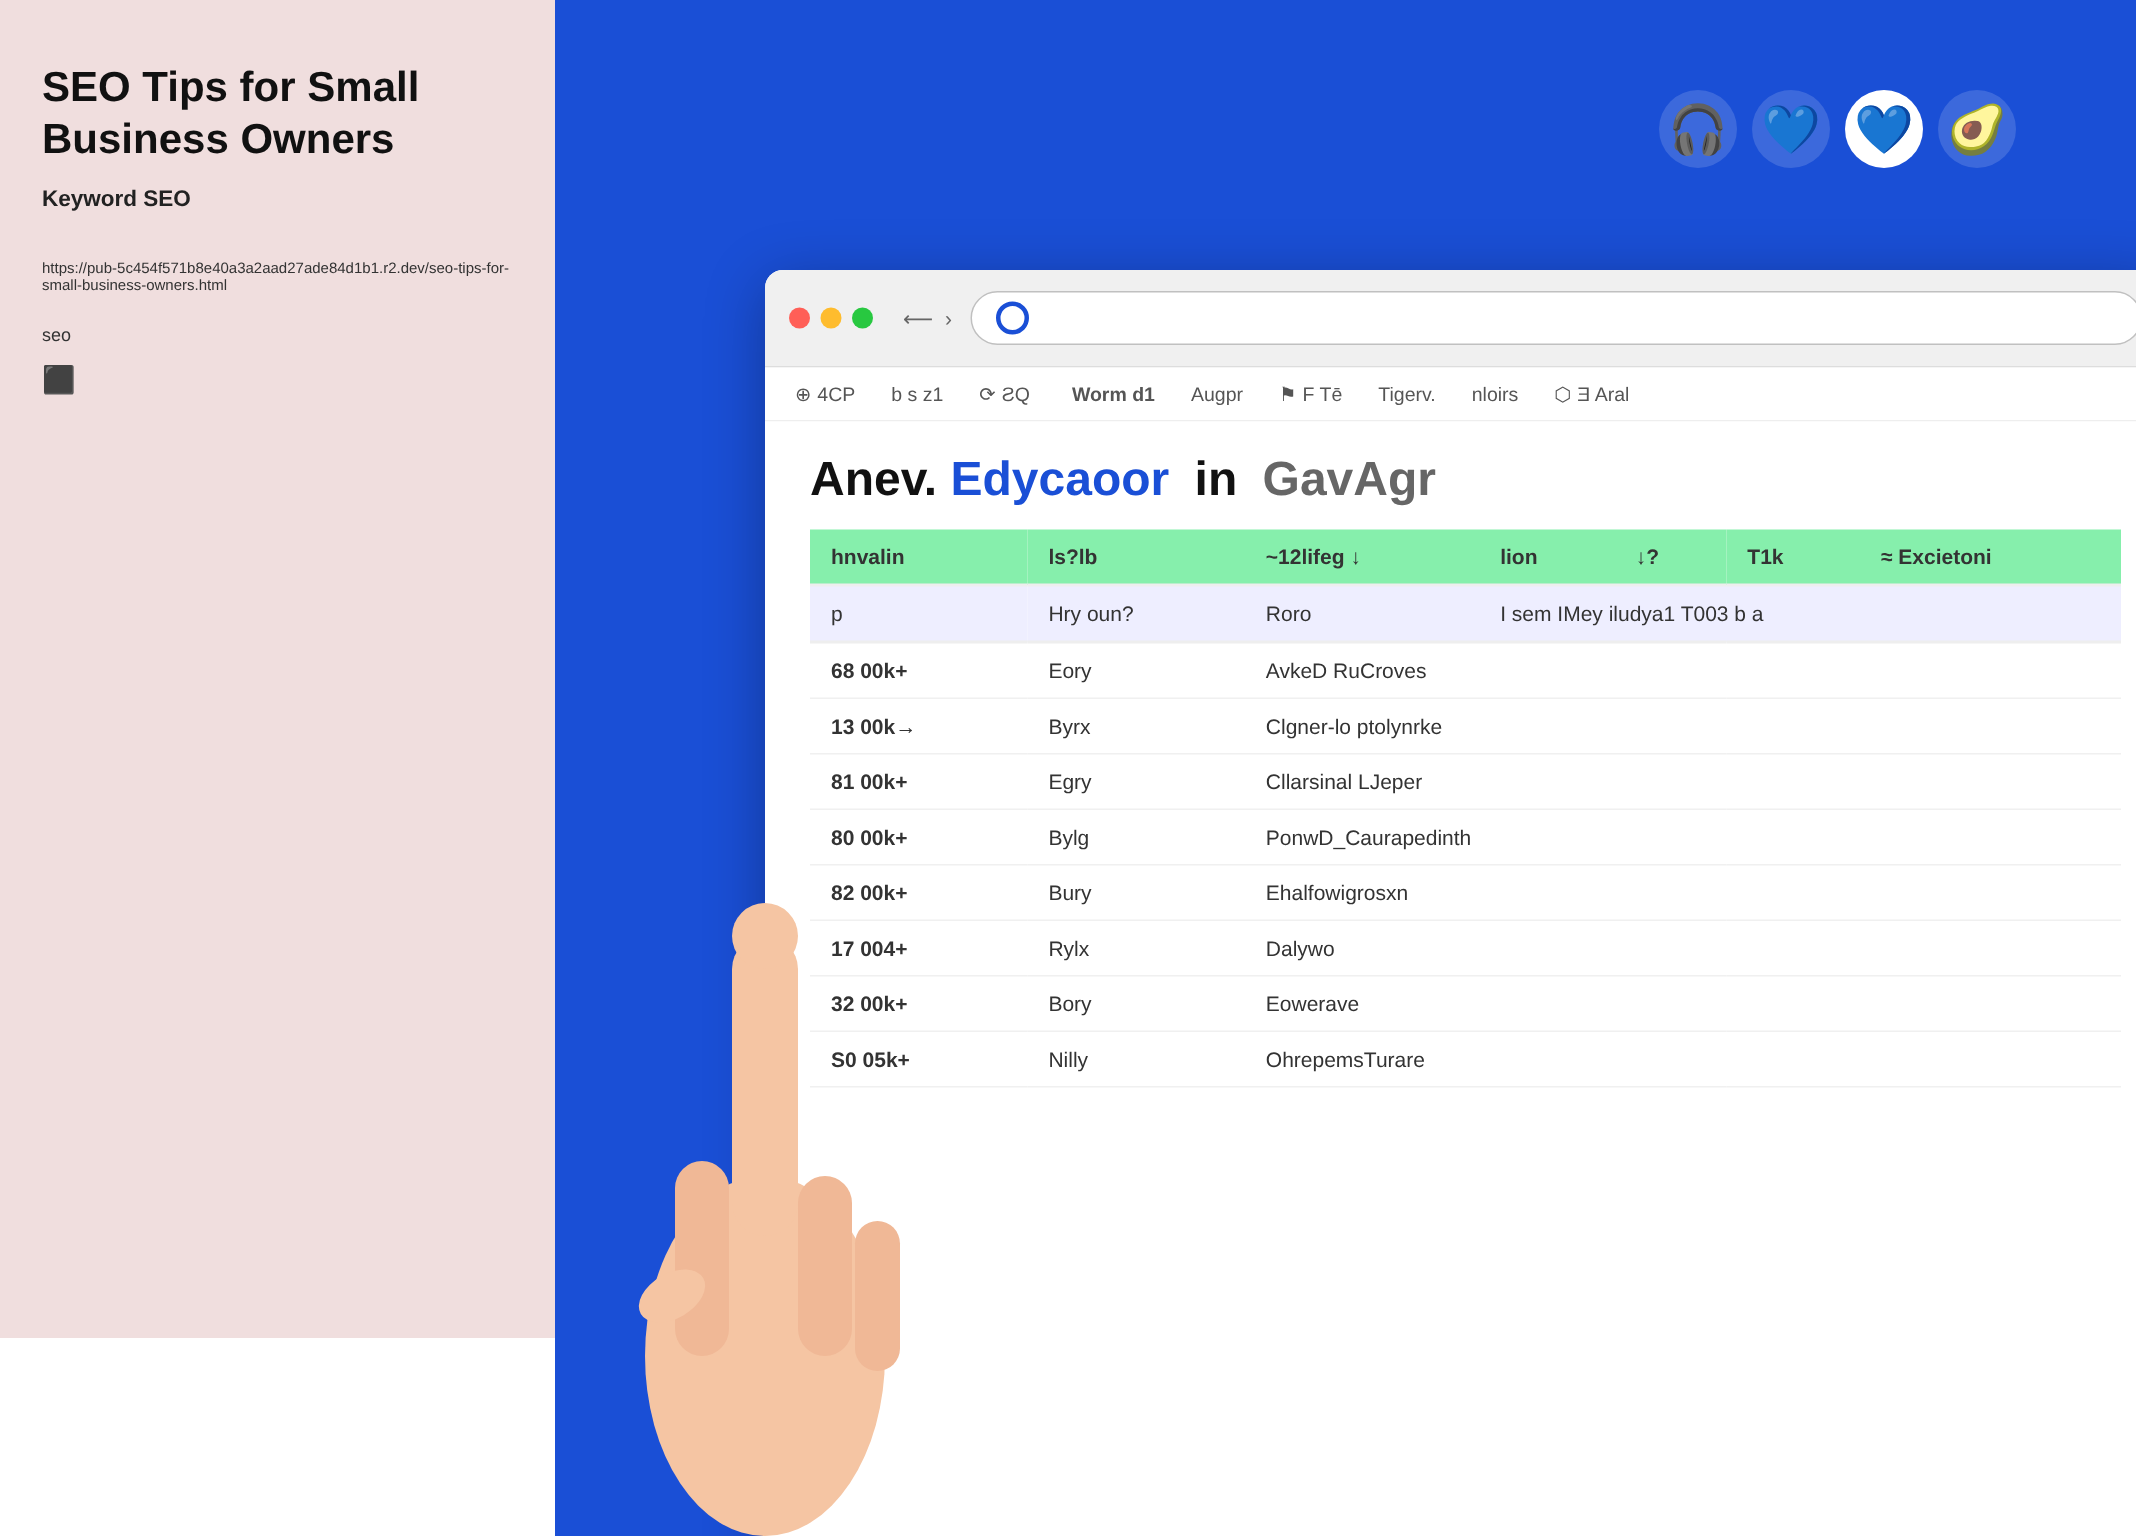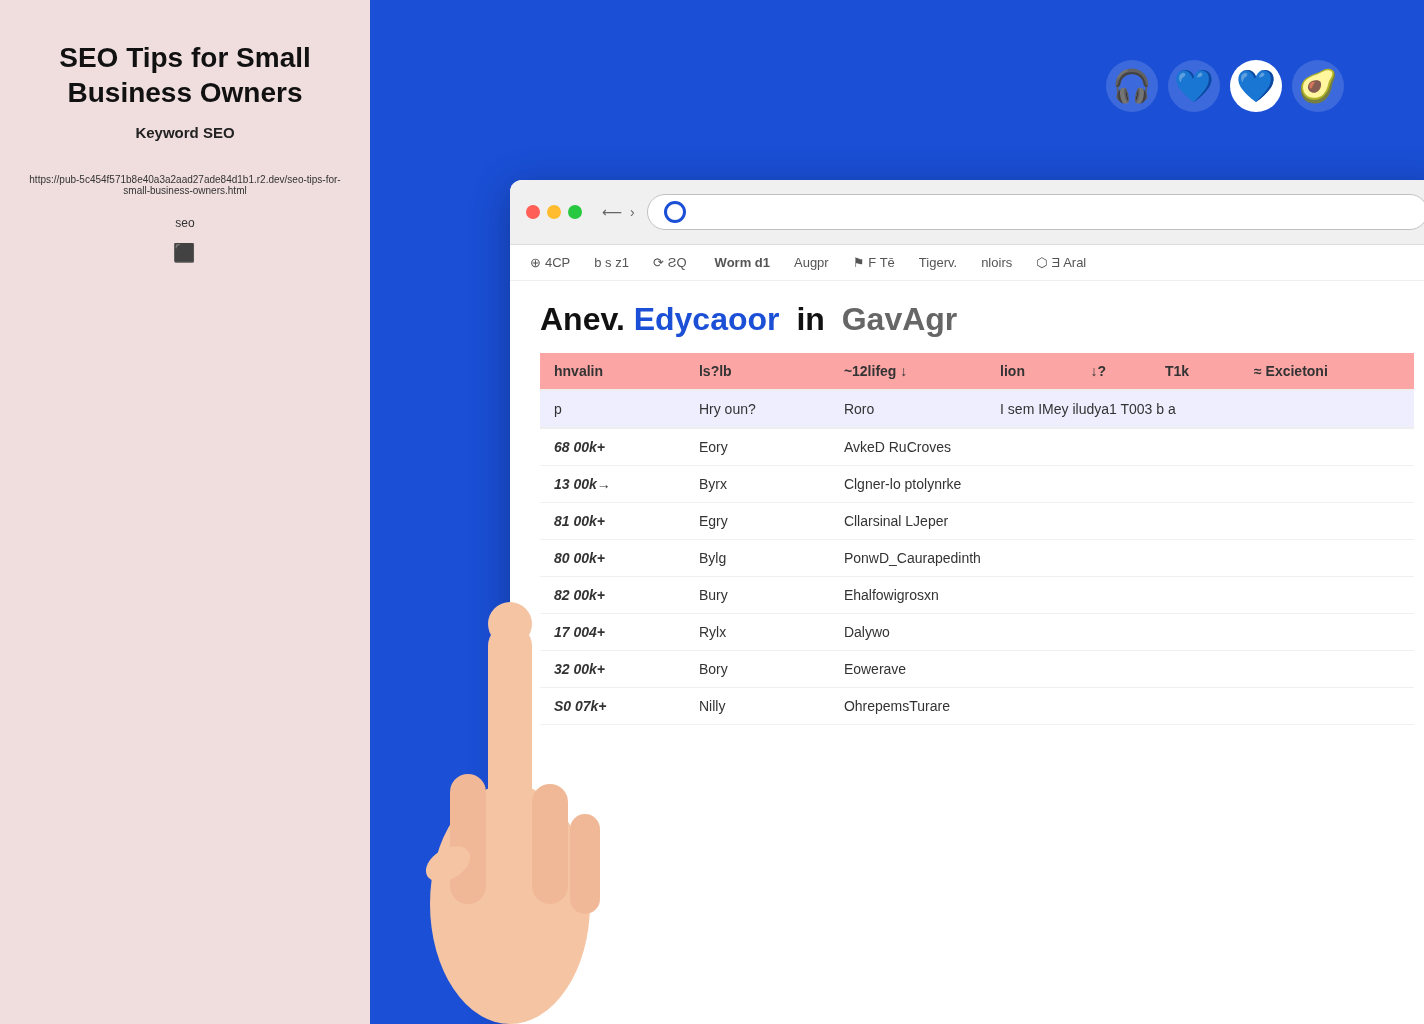--- a/index.html
+++ b/index.html
@@ -9,26 +9,25 @@
       overflow: hidden;
       font-family: -apple-system, BlinkMacSystemFont, 'Segoe UI', sans-serif;
       display: flex;
     }
 
     
     .sidebar {
       width: 370px;
       min-width: 370px;
       background: #f0dede;
-      height: 1024px;
+      height: 892px;
       padding: 40px 28px;
       display: flex;
       flex-direction: column;
       gap: 8px;
-      text-align: center;
     }
 
     .sidebar-title {
       font-size: 28px;
       font-weight: 700;
       color: #111;
       line-height: 1.25;
       margin-bottom: 6px;
     }
 
@@ -208,21 +207,21 @@
     .page-title span.gray { color: #666; }
 
     
     .data-table {
       width: 100%;
       border-collapse: collapse;
       font-size: 14px;
     }
 
     .data-table thead tr {
-      background: #fca5a5;
+      background: #86efac;
       border-bottom: 2px solid #eee;
     }
 
     .data-table th {
       padding: 10px 14px;
       text-align: left;
       font-weight: 600;
       color: #333;
       white-space: nowrap;
     }
@@ -233,21 +232,20 @@
 
     .data-table td {
       padding: 10px 14px;
       color: #333;
       white-space: nowrap;
     }
 
     .col-metric {
       font-weight: 700;
       color: #111;
-      font-style: italic;
     }
 
     .col-type {
       color: #555;
     }
 
     .col-desc {
       color: #333;
     }
 
@@ -390,21 +388,21 @@
               <td class="col-metric">17 004+</td>
               <td class="col-type">Rylx</td>
               <td class="col-desc" colspan="5">Dalywo</td>
             </tr>
             <tr>
               <td class="col-metric">32 00k+</td>
               <td class="col-type">Bory</td>
               <td class="col-desc" colspan="5">Eowerave</td>
             </tr>
             <tr>
-              <td class="col-metric">S0 07k+</td>
+              <td class="col-metric">S0 05k+</td>
               <td class="col-type">Nilly</td>
               <td class="col-desc" colspan="5">OhrepemsTurare</td>
             </tr>
           </tbody>
       </table>
     </div>
   </div>
 
   <div class="hand-overlay">
     <svg class="hand-svg" viewBox="0 0 220 700" xmlns="http://www.w3.org/2000/svg">

